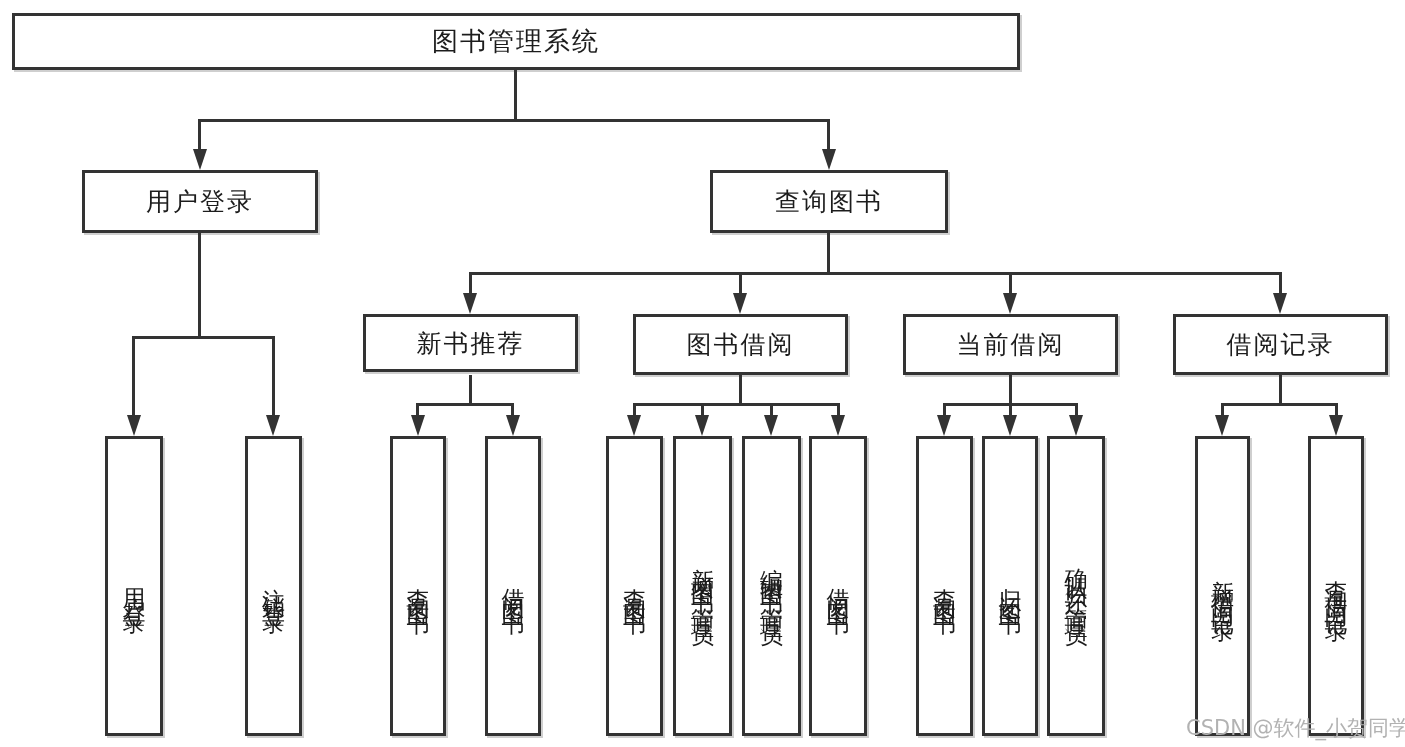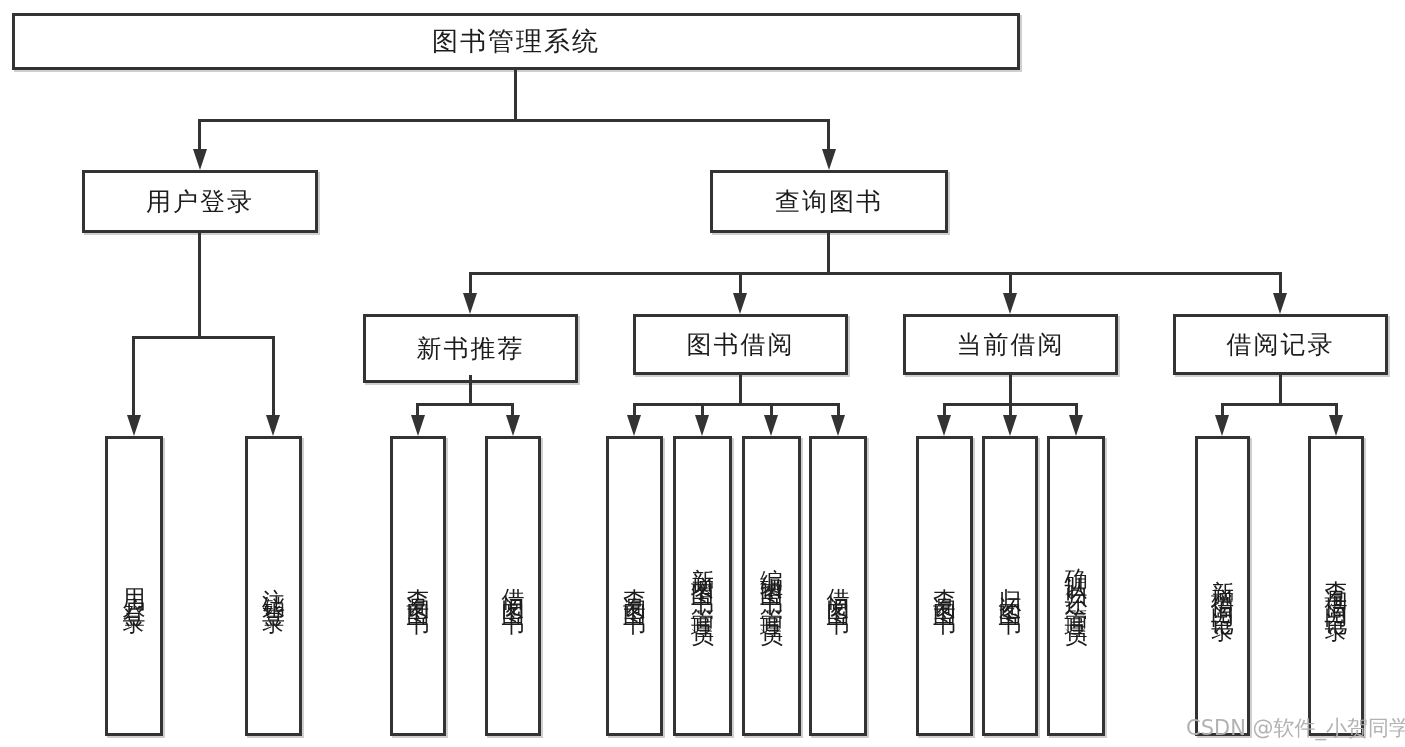--- a/index.html
+++ b/index.html
@@ -51,21 +51,21 @@
     <span class="lbl root-lbl">图书管理系统</span>
   </div>
 
   <div class="box" style="left:82px;top:170px;width:236px;height:63px">
     <span class="lbl">用户登录</span>
   </div>
   <div class="box" style="left:710px;top:170px;width:238px;height:63px">
     <span class="lbl">查询图书</span>
   </div>
 
-  <div class="box" style="left:363px;top:314px;width:215px;height:69px">
+  <div class="box" style="left:363px;top:314px;width:215px;height:58px">
     <span class="lbl">新书推荐</span>
   </div>
   <div class="box" style="left:633px;top:314px;width:215px;height:61px">
     <span class="lbl">图书借阅</span>
   </div>
   <div class="box" style="left:903px;top:314px;width:215px;height:61px">
     <span class="lbl">当前借阅</span>
   </div>
   <div class="box" style="left:1173px;top:314px;width:215px;height:61px">
     <span class="lbl">借阅记录</span>

